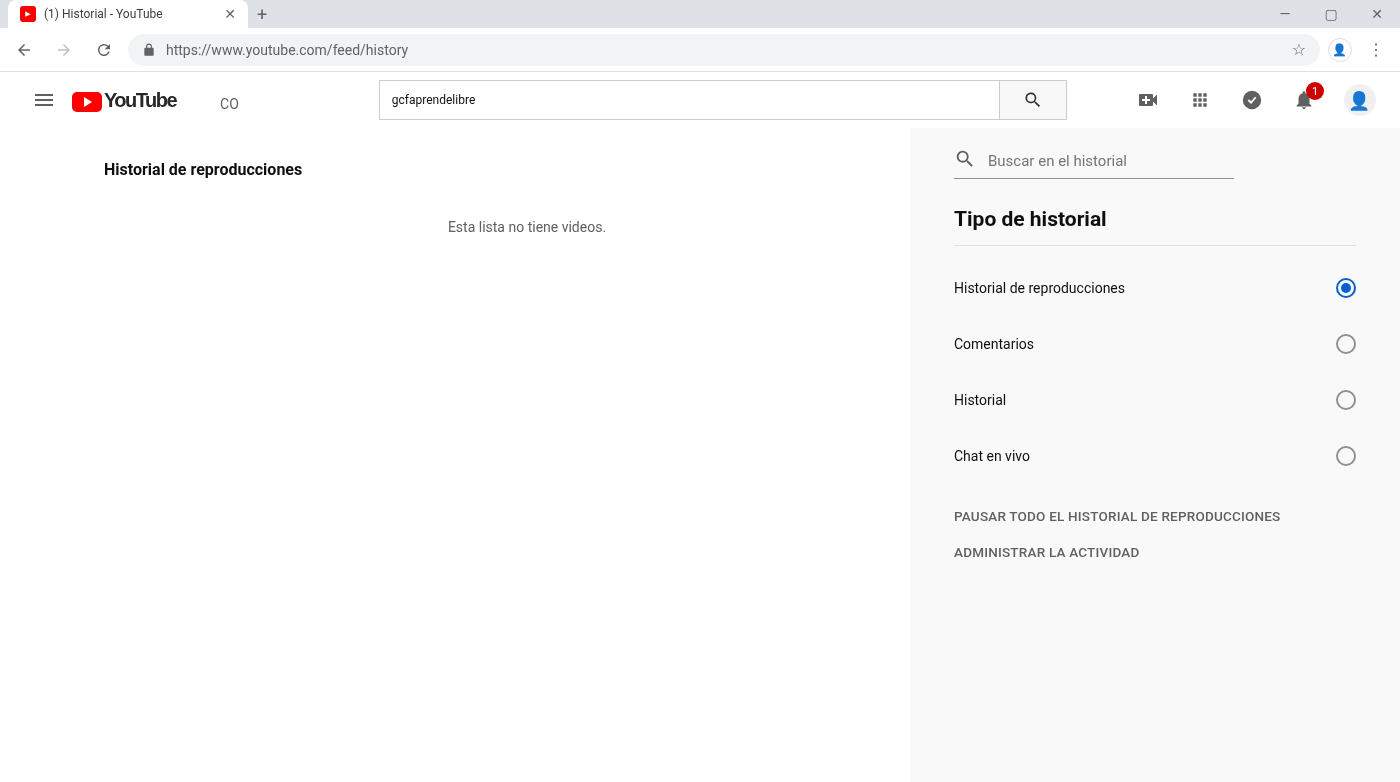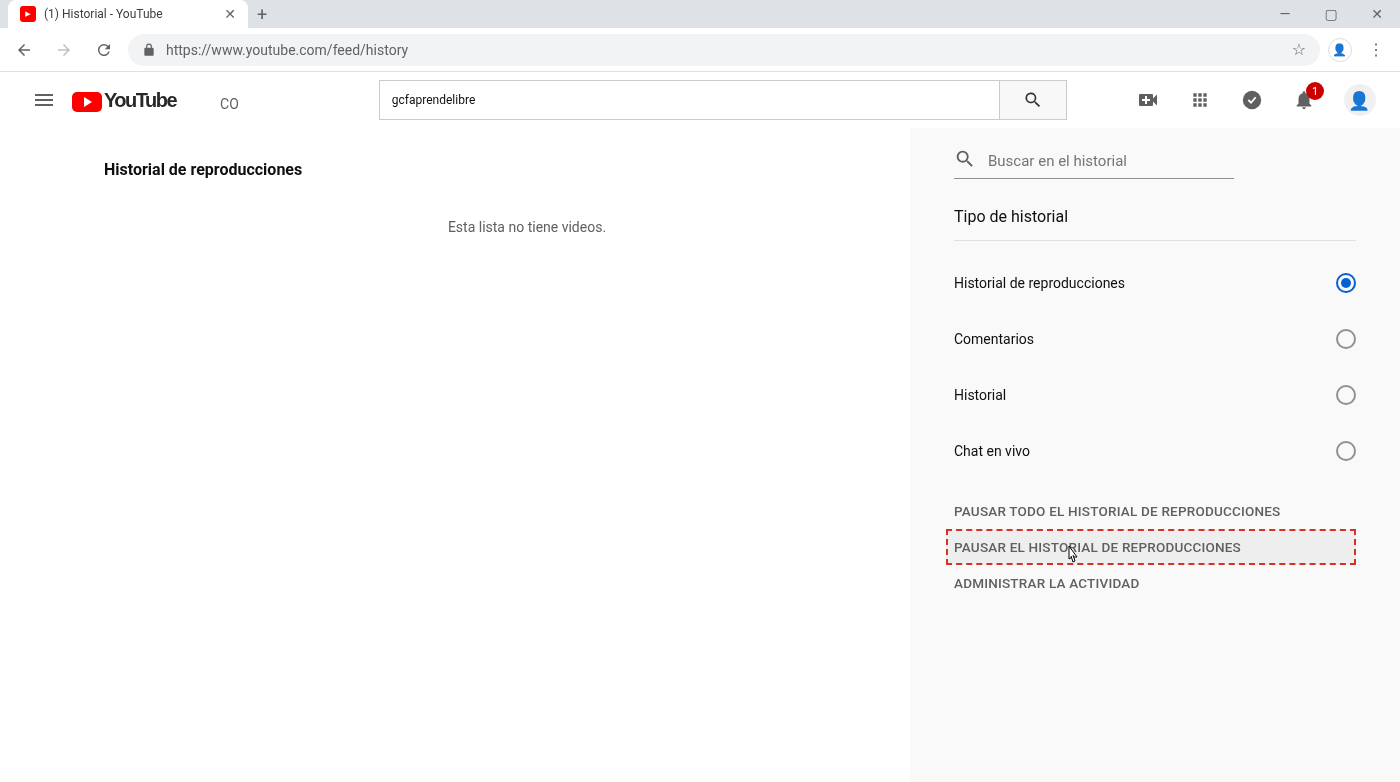--- a/index.html
+++ b/index.html
@@ -45,21 +45,21 @@
 
   
   .content { display: flex; height: calc(782px - 28px - 44px - 56px); }
   .main { flex: 1; padding: 32px 40px 32px 104px; }
   .main h1 { font-size: 16px; font-weight: 700; color: #0f0f0f; margin-bottom: 40px; }
   .empty-msg { text-align: center; font-size: 14px; color: #606060; margin-left: 80px; }
 
   .sidebar { width: 490px; background: #f9f9f9; padding: 20px 44px 20px 44px; }
   .hist-search { display: flex; align-items: flex-end; border-bottom: 1px solid #909090; padding-bottom: 8px; margin-bottom: 28px; width: 280px; }
   .hist-search input { border: none; background: transparent; font-size: 15px; color: #606060; flex: 1; margin-left: 12px; outline: none; }
-  .hist-type-title { font-size: 16px; font-weight: 400; color: #0f0f0f; margin-bottom: 10px; }
+  .hist-type-title { font-size: 21px; font-weight: 700; color: #0f0f0f; margin-bottom: 10px; }
   .divider { height: 1px; background: #e0e0e0; margin: 14px 0; }
 
   .radio-row { display: flex; align-items: center; justify-content: space-between; padding: 18px 0; font-size: 14px; color: #0f0f0f; cursor: pointer; }
   .radio { width: 20px; height: 20px; border: 2px solid #909090; border-radius: 50%; display: flex; align-items: center; justify-content: center; flex-shrink: 0; }
   .radio.checked { border-color: #065fd4; }
   .radio.checked::after { content: ""; width: 10px; height: 10px; background: #065fd4; border-radius: 50%; }
 
   .action-link { display: block; padding: 10px 0; font-size: 13.5px; font-weight: 500; color: #606060; letter-spacing: 0.2px; cursor: pointer; }
   .action-link.highlighted { background: #eee; border: 2px dashed #d93025; padding: 8px 6px; margin-left: -8px; position: relative; }
   .cursor { position: absolute; left: 116px; top: 14px; font-size: 14px; color: #000; }
@@ -188,24 +188,15 @@
       <span>Historial</span>
       <span class="radio"></span>
     </div>
     <div class="radio-row">
       <span>Chat en vivo</span>
       <span class="radio"></span>
     </div>
 
     <div style="height:14px"></div>
     <span class="action-link">PAUSAR TODO EL HISTORIAL DE REPRODUCCIONES</span>
-    <span class="action-link highlighted">
-      <span>PAUSAR EL HISTORIAL DE REPRODUCCIONES</span>
-      <span class="cursor">
-        <svg width="16" height="20" viewBox="0 0 16 20">
-            <path d="M5 1v13l3-2h5L5 1z" fill="#fff" stroke="#000" stroke-width="1"></path>
-            <path d="M7 11l2 6 2-1-2-6" fill="#fff" stroke="#000" stroke-width="1"></path>
-          </svg>
-      </span>
-    </span>
     <span class="action-link">ADMINISTRAR LA ACTIVIDAD</span>
   </div>
 </div>
 
 </body></html>

